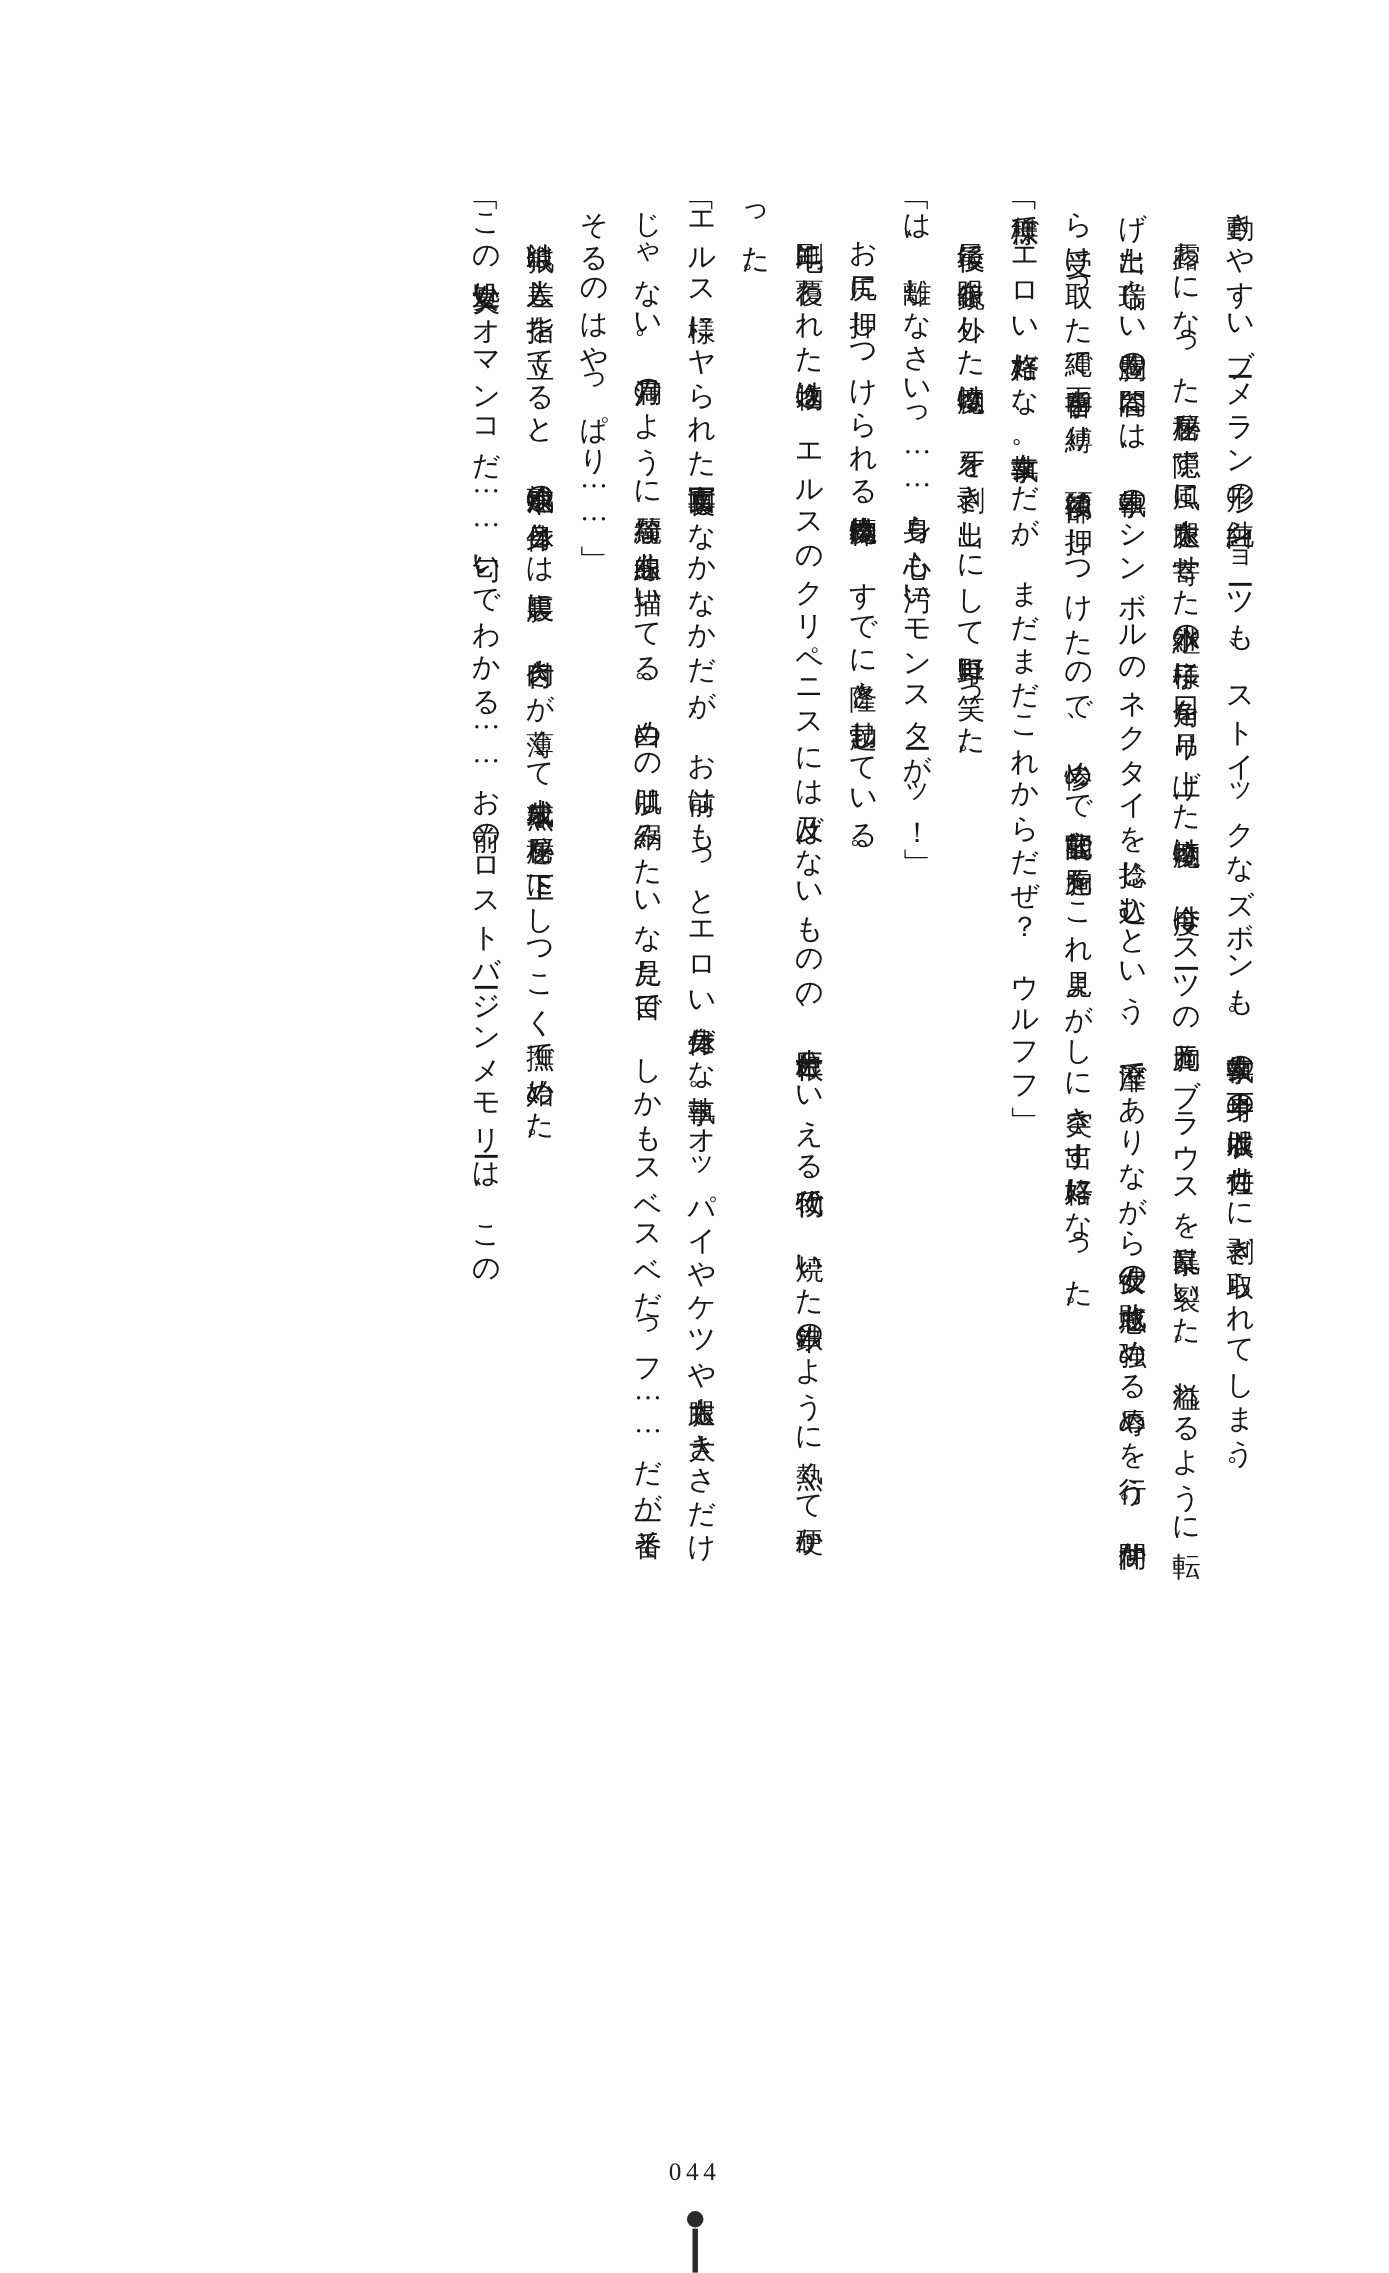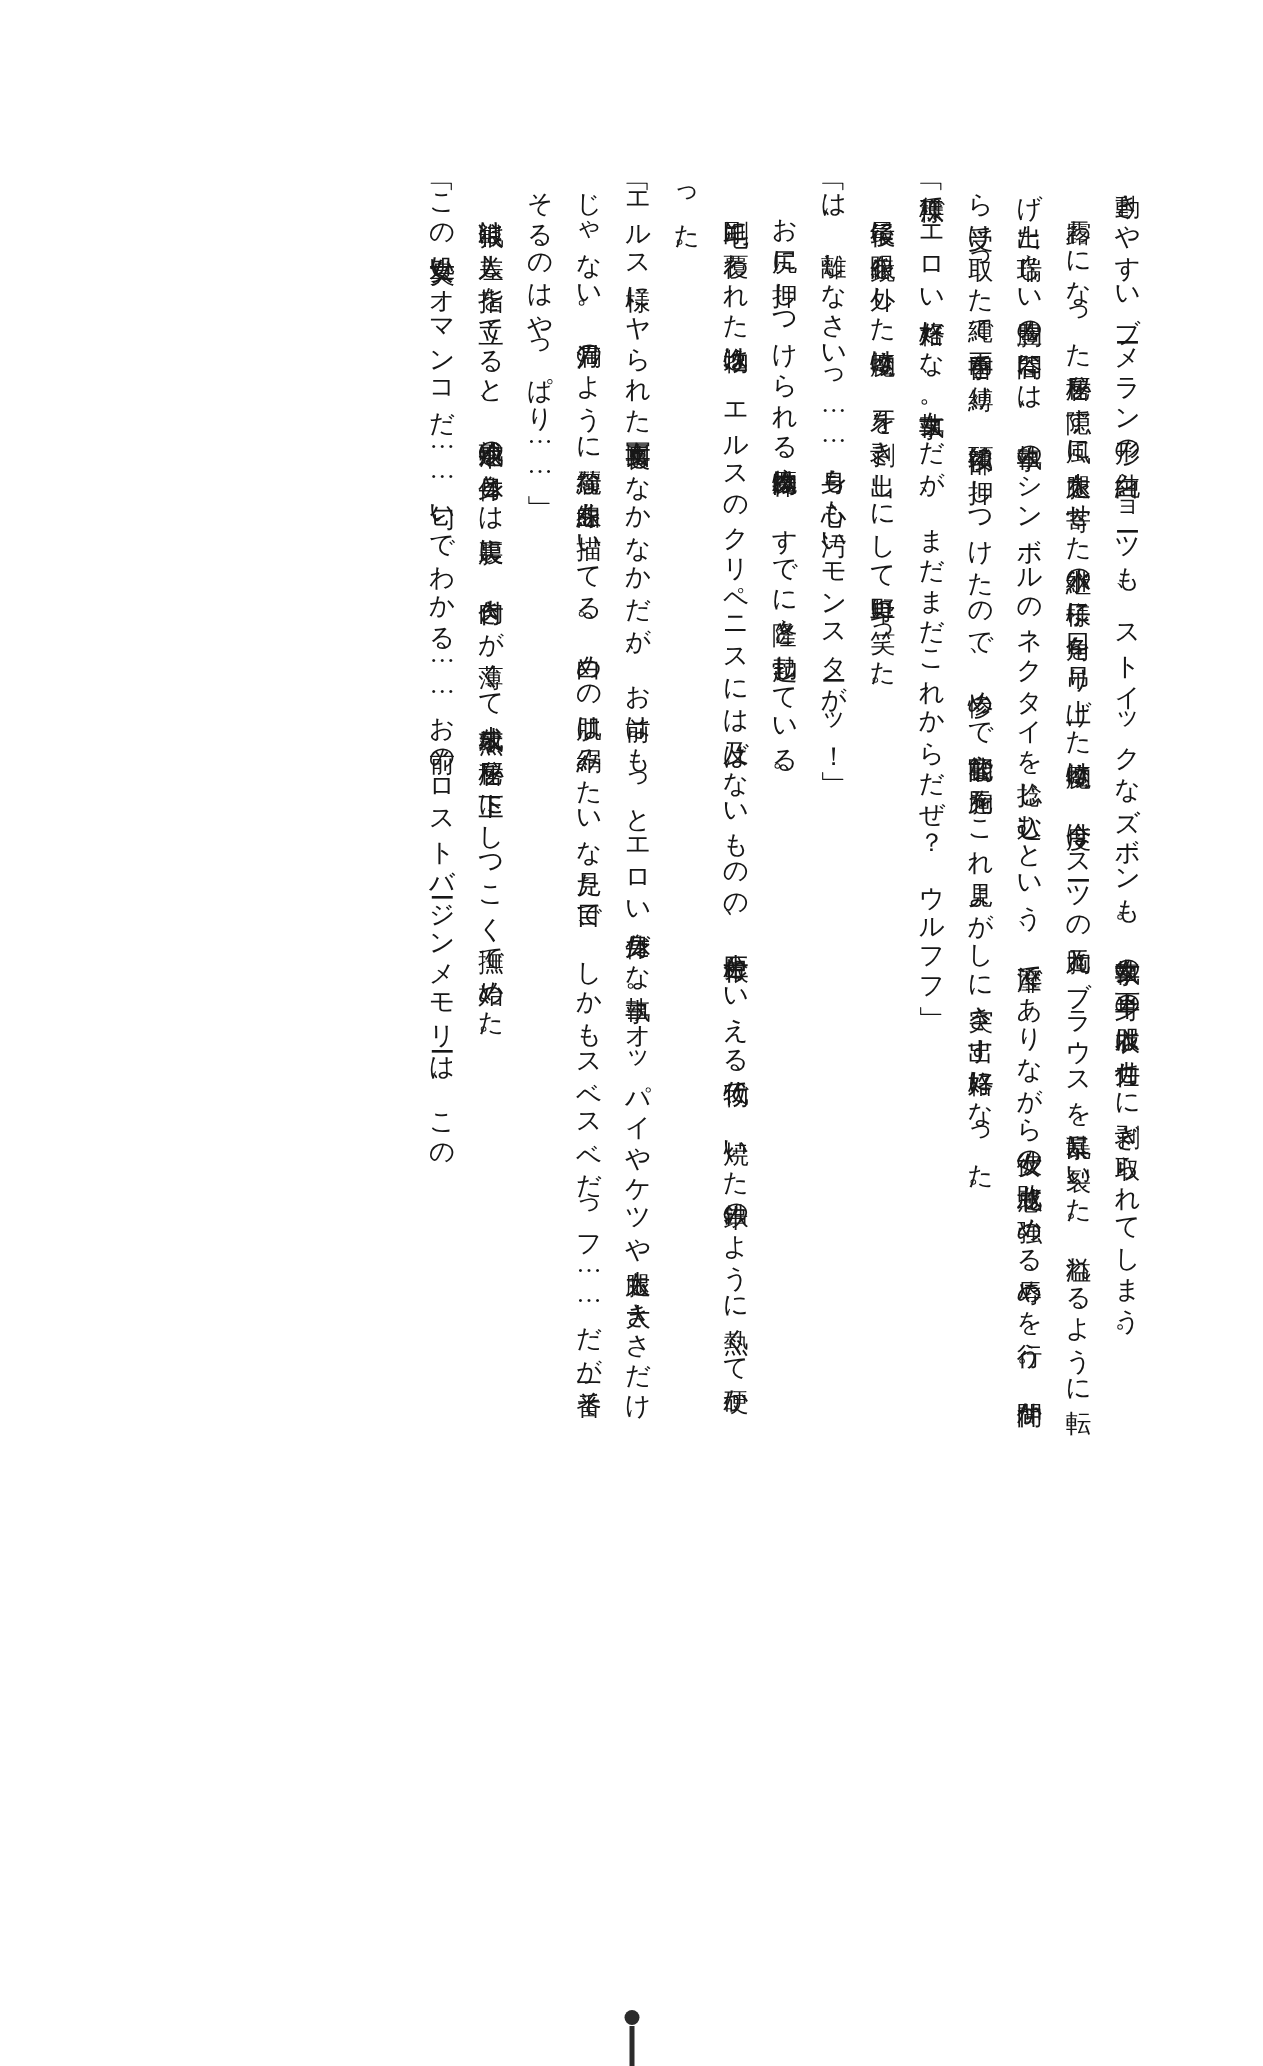--- a/index.html
+++ b/index.html
@@ -105,19 +105,20 @@
     <p class="noindent">「無様でエロい格好だな、女執事。だが、まだまだこれからだぜ？　ウルフフ」</p>
     <p>最後に眼鏡を外した魔物は、牙を剥き出しにして野卑に笑った。</p>
     <p class="noindent">「は、離しなさいっ……身も心も汚いモンスターがッ！」</p>
     <p>お尻に押しつけられる魔物肉棒は、すでに隆々と勃起している。</p>
     <p>剛毛に覆われた逸物は、エルスのクリペニスには及ばないものの、十分巨根といえる代物で、焼いた鉄串のように熱くて硬かった。</p>
     <p class="noindent">「エルス様にヤられた女軍団長もなかなかだが、お前はもっとエロい身体だな執事。オッパイやケツや太腿も大きさだけじゃない。満月のように綺麗な曲線を描いてる。白めの肌は絹みたいな見た目で、しかもスベスベだっフ……だが一番そそるのはやっぱり……」</p>
     <p>戦狼は人差し指を立てると、熟成途中の身体とは裏腹に、肉付きが薄くて未成熟な秘唇を上下にしつこく撫で始めた。</p>
     <p class="noindent">「この処女臭いオマンコだ……匂いでわかる……お前のロストバージンメモリーは、この</p>
   </div>
 
+  <div id="page-number">044</div>
 
   <div id="bottom-mark">
     <div class="dot"></div>
     <div class="stem"></div>
   </div>
 
 </div>
 
 </body></html>

